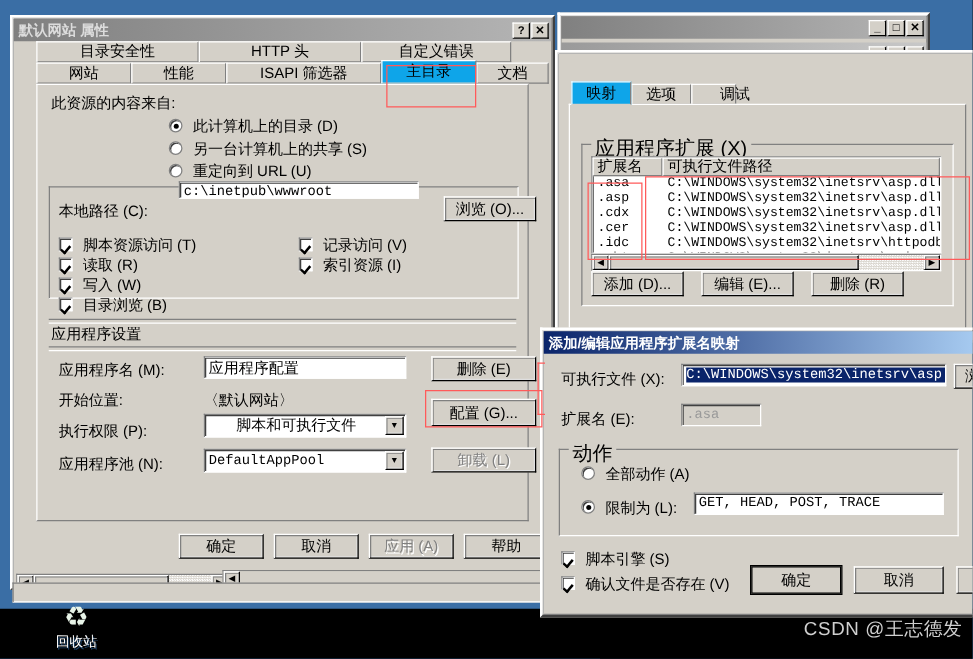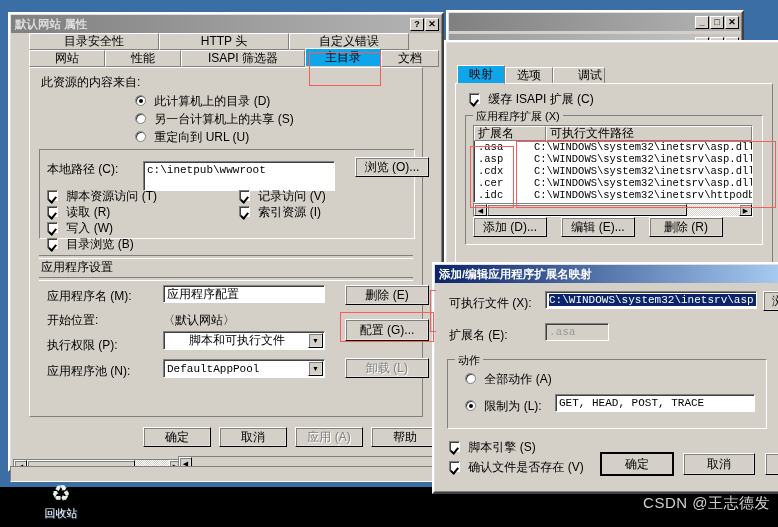--- a/index.html
+++ b/index.html
@@ -49,21 +49,21 @@
   .combo{background:#fff;border:1px solid;border-color:#808080 #ffffff #ffffff #808080;
          box-shadow:1px 1px 0 #404040 inset;box-sizing:border-box;display:flex;align-items:center;}
   .combo .v{flex:1;padding-left:3px;font-size:12px;white-space:nowrap;overflow:hidden;}
   .combo .v.mono{font-family:"Liberation Mono",monospace;font-size:11px;}
   .combo .arrow{width:15px;height:15px;margin:1px;background:#d4d0c8;
        border:1px solid;border-color:#ffffff #000 #000 #ffffff;
        box-shadow:1px 1px 0 #808080 inset,-1px -1px 0 #dfdfdf inset;
        display:flex;align-items:center;justify-content:center;font-size:7px;line-height:7px;box-sizing:border-box;}
   .lbl{font-size:12px;white-space:nowrap;}
   .grp{position:absolute;border:1px solid;border-color:#808080 #ffffff #ffffff #808080;}
-  .grp-t{position:absolute;background:#d4d0c8;padding:0 3px;font-size:11px;white-space:nowrap;}
+  .grp-t{position:absolute;background:#d4d0c8;padding:0 3px;font-size:16px;white-space:nowrap;}
   .hr{position:absolute;height:2px;border-top:1px solid #808080;border-bottom:1px solid #fff;}
 
   .cb{display:inline-block;width:11px;height:11px;background:#fff;
       border:1px solid;border-color:#808080 #ffffff #ffffff #808080;box-shadow:1px 1px 0 #404040 inset;
       vertical-align:-1px;position:relative;box-sizing:border-box;}
   .cb.on:after{content:"";position:absolute;left:2px;top:4px;width:3px;height:6px;
       border:solid #000;border-width:0 2px 2px 0;transform:rotate(40deg);}
   .rb{display:inline-block;width:11px;height:11px;border-radius:50%;background:#fff;
       border:1px solid #808080;box-shadow:1px 1px 0 #404040 inset;vertical-align:-1px;position:relative;box-sizing:border-box;}
   .rb.on:after{content:"";position:absolute;left:2.5px;top:2.5px;width:4px;height:4px;border-radius:50%;background:#000;}
@@ -161,21 +161,21 @@
       <span style="margin-left:5px;">另一台计算机上的共享 (S)</span>
     </div>
     <div class="chk-row" style="left:124px;top:114px;">
       <span class="rb"></span>
       <span style="margin-left:5px;">重定向到 URL (U)</span>
     </div>
 
     <div class="grp" style="left:28px;top:134px;width:374px;height:88px;"></div>
 
     <div class="lbl" style="position:absolute;left:36px;top:146px;">本地路径 (C):</div>
-    <div class="field" style="position:absolute;left:132px;top:146px;width:192px;height:30px;line-height:15px;font-family:Liberation Mono, monospace;">c:\inetpub\wwwroot</div>
+    <div class="field" style="position:absolute;left:132px;top:130px;width:192px;height:14px;line-height:15px;font-family:Liberation Mono, monospace;">c:\inetpub\wwwroot</div>
     <div class="btn" style="position:absolute;left:344px;top:142px;width:74px;height:20px;line-height:15px;">浏览 (O)...</div>
 
     <div class="chk-row" style="left:36px;top:173px;">
       <span class="cb on"></span>
       <span style="margin-left:5px;">脚本资源访问 (T)</span>
     </div>
     <div class="chk-row" style="left:228px;top:173px;">
       <span class="cb on"></span>
       <span style="margin-left:5px;">记录访问 (V)</span>
     </div>
@@ -244,34 +244,30 @@
   <div class="ar">◀</div>
   <div class="track" style="background:#d4d0c8;"></div>
 </div>
 <div style="position:absolute;left:10px;top:466px;width:430px;height:16px;background:#d4d0c8;border:1px solid;border-color:#808080 #ffffff #ffffff #808080;box-sizing:border-box;"></div>
 
 <div class="win" style="left:444px;top:40px;width:334px;height:230px;">
   <div class="win-inner" style="position:relative;">
 
     <div class="tab sel" style="left:10px;top:22px;width:48px;">映射</div>
     <div class="tab" style="left:58px;top:24px;width:48px;">选项</div>
-    <div class="tab" style="left:106px;top:24px;width:52px;padding-left:22px;">调试</div>
+    <div class="tab" style="left:106px;top:24px;width:36px;padding-left:22px;">调试</div>
     <div class="tabpanel" style="left:8px;top:40px;width:316px;height:182px;"></div>
 
-    <div class="chk-row" style="left:22px;top:48px;">
-      <span class="cb on"></span>
-      <span style="margin-left:5px;">缓存 ISAPI 扩展 (C)</span>
-    </div>
 
     <div class="grp" style="left:18px;top:72px;width:296px;height:128px;"></div>
     <div class="grp-t" style="left:26px;top:66px;">应用程序扩展 (X)</div>
 
     <div class="lv" style="left:26px;top:82px;width:280px;height:78px;">
       <div class="lv-head">
-        <div style="width:72px;">扩展名</div>
+        <div style="width:56px;">扩展名</div>
         <div style="flex:1;">可执行文件路径</div>
       </div>
       <div id="lv-rows">
           <div class="lv-row">
             <div class="c1">.asa</div>
             <div class="c2">C:\WINDOWS\system32\inetsrv\asp.dll</div>
           </div>
           <div class="lv-row">
             <div class="c1">.asp</div>
             <div class="c2">C:\WINDOWS\system32\inetsrv\asp.dll</div>

